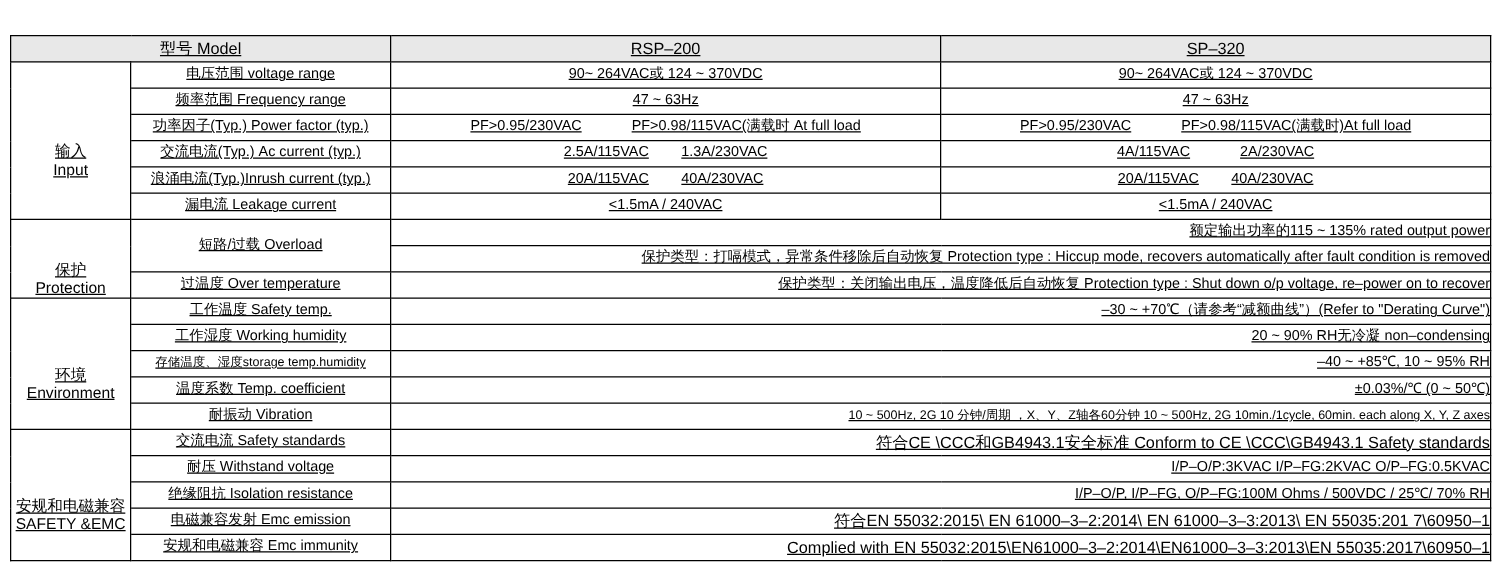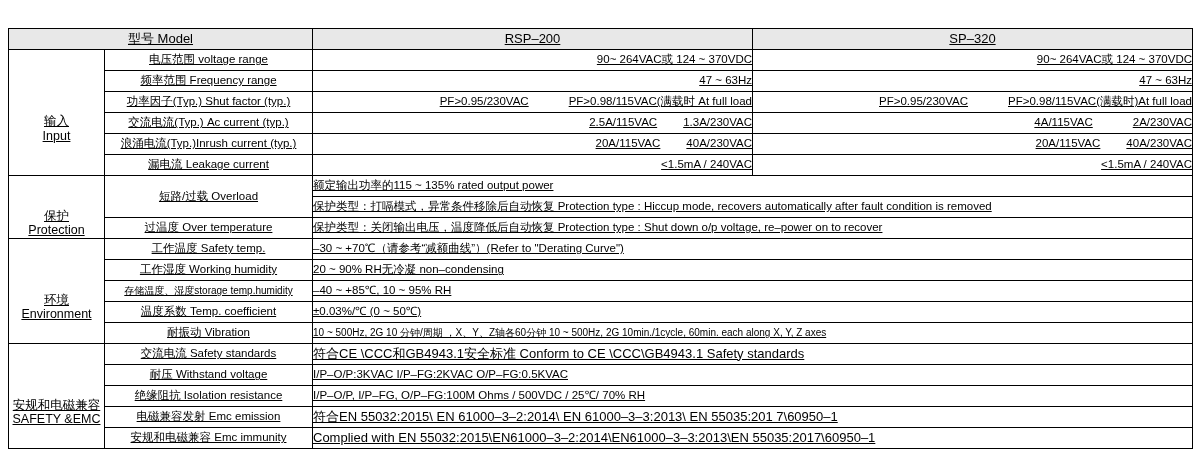--- a/index.html
+++ b/index.html
@@ -46,27 +46,27 @@
     line-height: 1.5;
   }
   .grp .cn { display: block; margin-top: 32px; }
   .grp .en { display: block; text-align: center; }
   .lbl {
     text-align: center;
     padding-left: 8px;
     white-space: nowrap;
   }
   .val {
-    text-align: right;
+    text-align: center;
     padding-left: 6px;
     white-space: nowrap;
     margin-top: 12px;
   }
   .val-center {
-    text-align: left;
+    text-align: right;
     white-space: nowrap;
   }
   .tiny { font-size: 10px; }
   .sp1 { display: inline-block; width: 26px; }
   .sp2 { display: inline-block; width: 40px; }
   col.c1 { width: 96px; }
   col.c2 { width: 208px; }
   col.c3 { width: 440px; }
   col.c4 { width: 440px; }
 </style>
@@ -96,21 +96,21 @@
       <td class="lbl">电压范围  voltage range</td>
       <td class="val">90~ 264VAC或 124 ~ 370VDC</td>
       <td class="val">90~ 264VAC或 124 ~ 370VDC</td>
     </tr>
     <tr>
       <td class="lbl">频率范围 Frequency range</td>
       <td class="val">47 ~ 63Hz</td>
       <td class="val">47 ~ 63Hz</td>
     </tr>
     <tr>
-      <td class="lbl">功率因子(Typ.) Shut factor (typ.)</td>
+      <td class="lbl">功率因子(Typ.) Power factor (typ.)</td>
       <td class="val"><span>PF&gt;0.95/230VAC</span><span class="sp2"></span><span>PF&gt;0.98/115VAC(满载时 At full load</span></td>
       <td class="val"><span>PF&gt;0.95/230VAC</span><span class="sp2"></span><span>PF&gt;0.98/115VAC(满载时)At full load</span></td>
     </tr>
     <tr>
       <td class="lbl">交流电流(Typ.) Ac current (typ.)</td>
       <td class="val"><span>2.5A/115VAC</span><span class="sp1"></span><span>1.3A/230VAC</span></td>
       <td class="val"><span>4A/115VAC</span><span class="sp2"></span><span>2A/230VAC</span></td>
     </tr>
     <tr>
       <td class="lbl">浪涌电流(Typ.)Inrush current (typ.)</td>

